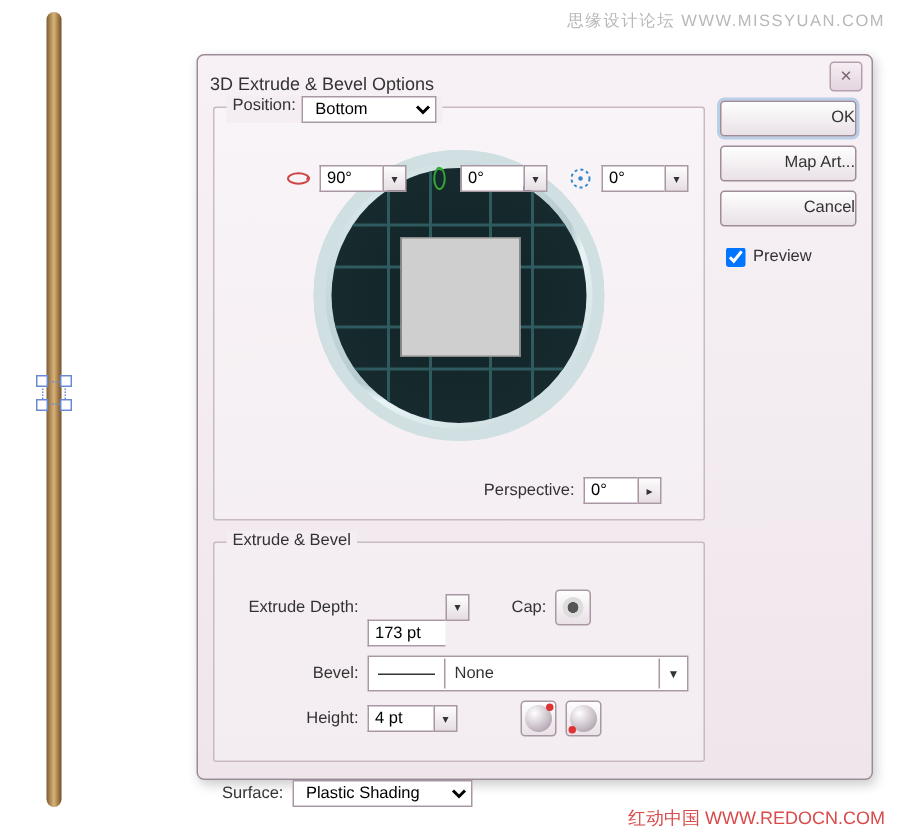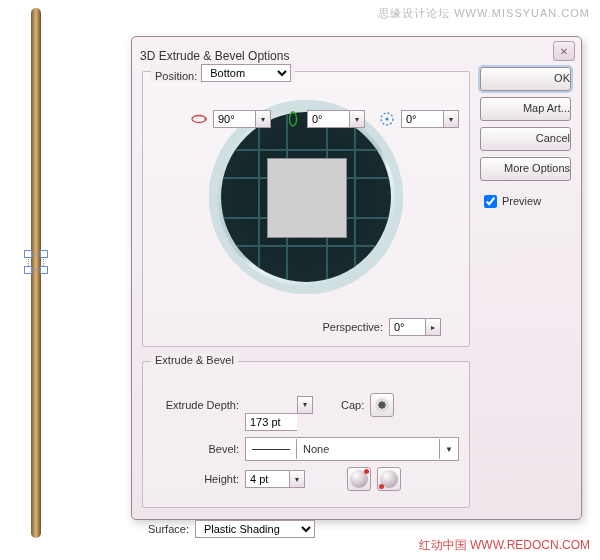--- a/index.html
+++ b/index.html
@@ -15,21 +15,21 @@
 .titlebar{height:26px;display:flex;align-items:flex-end;padding:0 8px;font-size:12px}
 .close-btn{position:absolute;right:6px;top:4px;width:20px;height:18px;border:1px solid #b59fae;border-radius:3px;background:linear-gradient(#f5eef3,#e4d5df);display:flex;align-items:center;justify-content:center;font-size:10px;color:#7a6572}
 .body{display:flex;padding:4px 10px 10px 10px;gap:10px}
 .lcol{flex:1}
 .rcol{width:96px;display:flex;flex-direction:column;gap:6px;align-items:stretch}
 .btn{height:22px;border:1px solid #9f8c99;border-radius:3px;background:linear-gradient(#fefefe,#e9e1e6);text-align:right;line-height:20px;cursor:pointer}
 .btn.primary{box-shadow:0 0 0 2px #b9cfe8}
 .chk{display:flex;gap:5px;margin-top:8px;padding-left:4px}
 .chk input{margin:0}
 .group{border:1px solid #c9b9c4;background:rgba(255,255,255,.25);border-radius:2px;padding:10px 10px 10px 10px;margin-top:14px;position:relative}
-.group .legend{position:absolute;top:-8px;left:8px;background:linear-gradient(#f4edf2,#f4edf2);padding:0 4px;display:flex;align-items:flex-end;gap:4px}
+.group .legend{position:absolute;top:-8px;left:8px;background:linear-gradient(#f4edf2,#f4edf2);padding:0 4px;display:flex;align-items:flex-start;gap:4px}
 .row{display:flex;align-items:center;gap:6px;margin:6px 0}
 .row .lbl{text-align:right}
 select,input[type=text]{font:inherit;border:1px solid #a998a4;background:#fff;height:18px;box-sizing:border-box;padding:0 4px}
 .dd{display:flex;align-items:center}
 .dd input{width:42px;border-right:none}
 .dd .arrow,.stepper{width:16px;height:18px;border:1px solid #a998a4;background:linear-gradient(#fdfdfd,#e6dde3);display:flex;align-items:center;justify-content:center;font-size:8px;box-sizing:border-box}
 .preview3d{width:230px;height:230px;margin:4px auto 0;position:relative}
 .ring{position:absolute;inset:18px;border-radius:50%;background:radial-gradient(circle at 35% 30%,#e8f4f6,#b8ccd0 56%,#e8f4f6 60%,#9fb4b8 100%);box-shadow:inset 0 0 0 8px #d0e0e2}
 .ring-in{position:absolute;inset:30px;border-radius:50%;background:radial-gradient(circle at 50% 50%,#0f2226,#1a2e32);overflow:hidden}
 .grid{position:absolute;inset:0}
@@ -198,21 +198,20 @@
         <div class="surface-row">
           <span>Surface:</span>
           <select style="width:120px"><option>Plastic Shading</option></select>
         </div>
       </div>
 
       <div class="rcol">
         <div class="btn primary">OK</div>
         <div class="btn">Map Art...</div>
         <div class="btn">Cancel</div>
-        <div class="btn">More Options</div>
         <label class="chk">
           <input type="checkbox" checked="" style="">
           <span>Preview</span>
         </label>
       </div>
     </div>
   </div>
 </div>
 
 </body></html>

